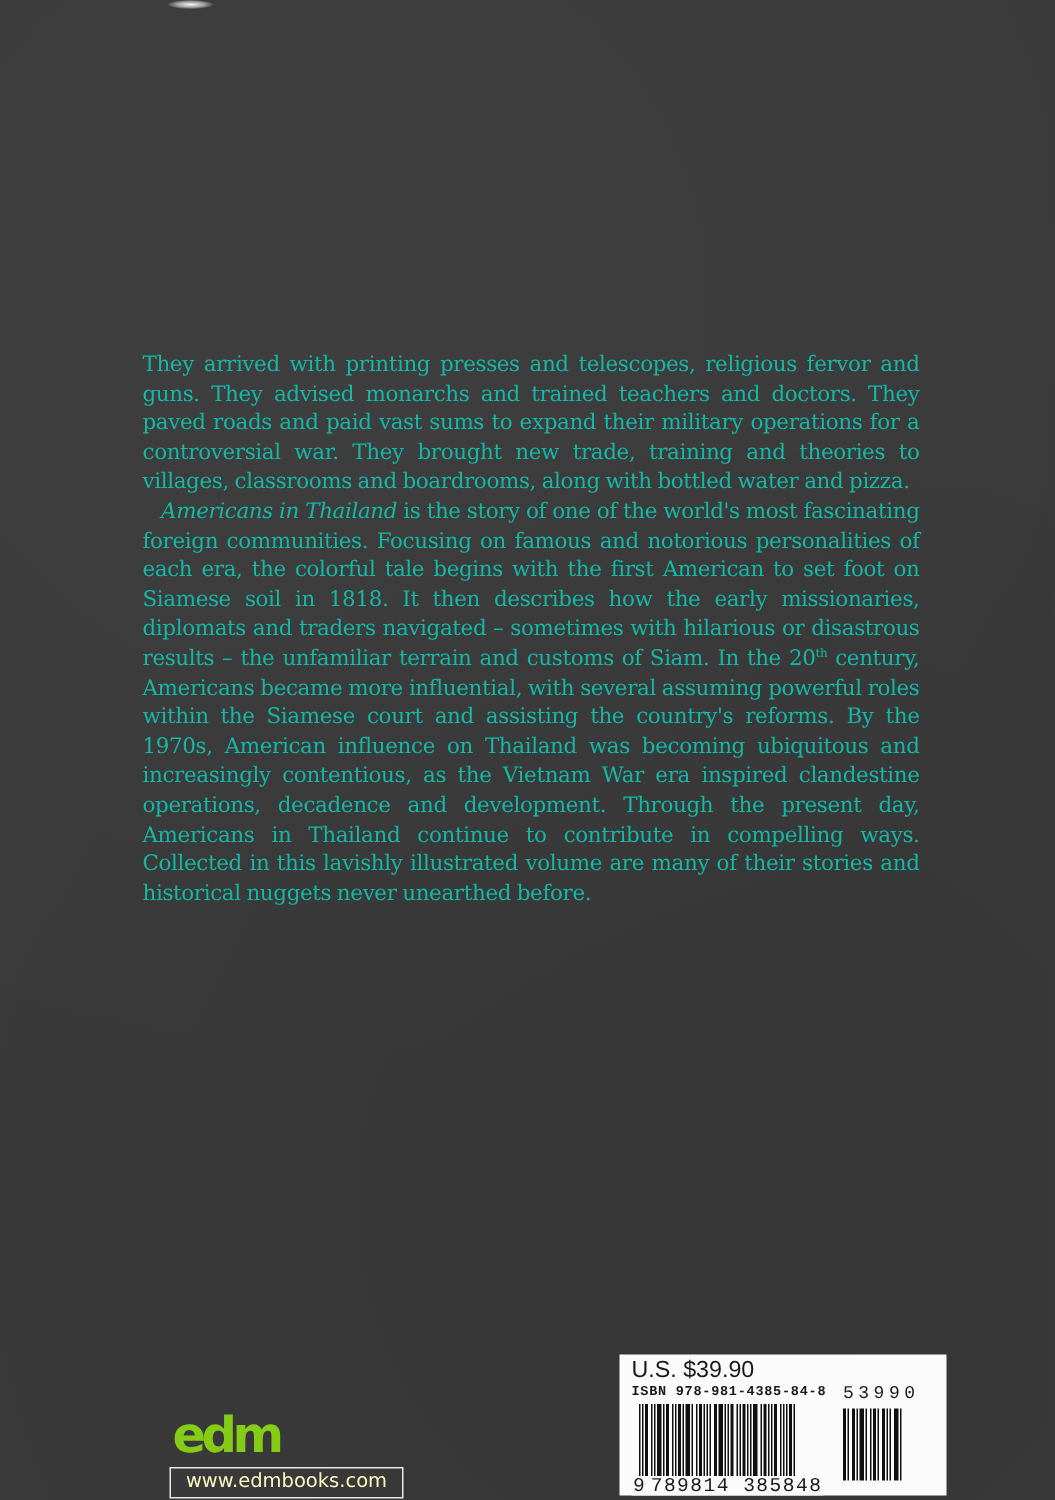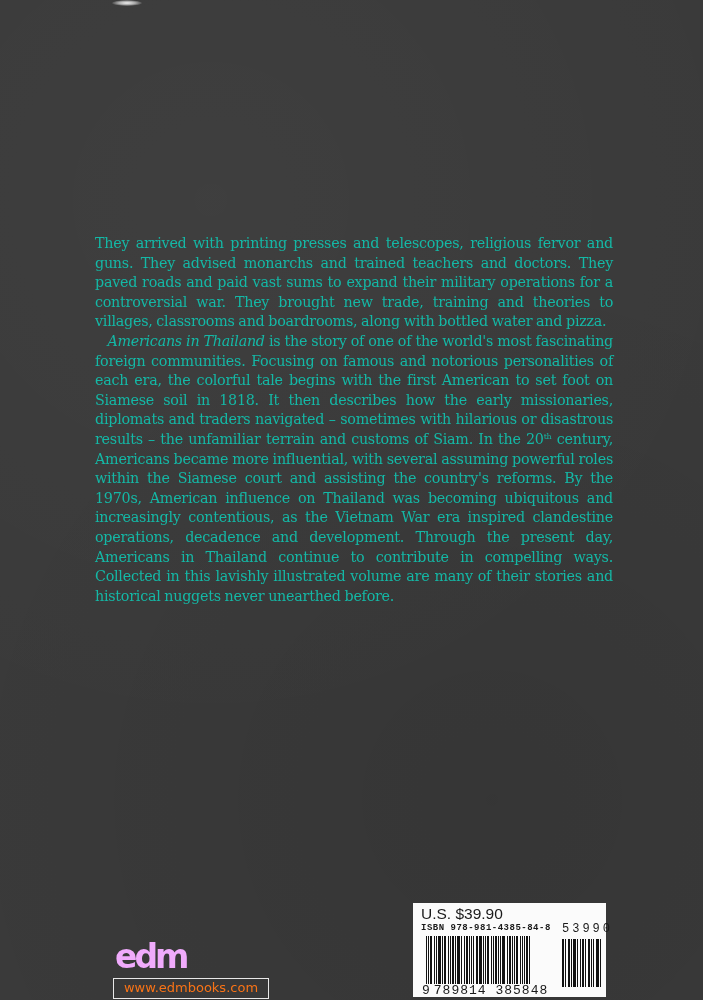--- a/index.html
+++ b/index.html
@@ -25,32 +25,32 @@
     word-spacing: -0.5px;
   }
   .blurb p { margin: 0; }
   .blurb p + p { text-indent: 0; }
   .blurb i { font-style: italic; margin-top: 40px; }
   .blurb sup { font-size: 8px; vertical-align: 5px; line-height: 0; }
 
   .publisher { position: absolute; left: 113px; top: 942px; }
   .edm-logo {
     font-family: "DejaVu Sans", sans-serif; font-weight: bold;
-    font-size: 33px; color: #f0abfc; letter-spacing: -3px;
+    font-size: 33px; color: #84cc16; letter-spacing: -3px;
     line-height: 30px; margin-left: 2px;
   }
   .website {
     margin-top: 6px;
     border: 1.5px solid #e8e8e8; padding: 1px 6px 2px;
-    color: #f97316; font-family: "DejaVu Sans", sans-serif; font-size: 13px;
+    color: #fef9c3; font-family: "DejaVu Sans", sans-serif; font-size: 13px;
     width: 142px; text-align: center; line-height: 16px;
   }
 
   .barcode-label {
-    position: absolute; left: 413px; top: 903px; width: 193px; height: 94px;
+    position: absolute; left: 413px; top: 903px; width: 218px; height: 94px;
     background: #fbfbfb; box-sizing: border-box; padding: 3px 0 0 8px;
     font-family: "Liberation Sans", sans-serif; color: #1a1a1a;
   }
   .price { font-size: 15.5px; line-height: 16px; }
   .isbn { font-family: "Liberation Mono", monospace; font-size: 9px; line-height: 12px; letter-spacing: 0.5px; font-weight: bold; }
   .bars-wrap { position: relative; height: 58px; }
   .main-bars { position: absolute; left: 5px; top: 2px; width: 128px; height: 52px; display: flex; align-items: stretch; }
   .main-bars span { display: block; background: #111; margin-right: 1.2px; }
   .main-digits {
     position: absolute; left: 0; top: 50px; font-family: "Liberation Mono", monospace;

